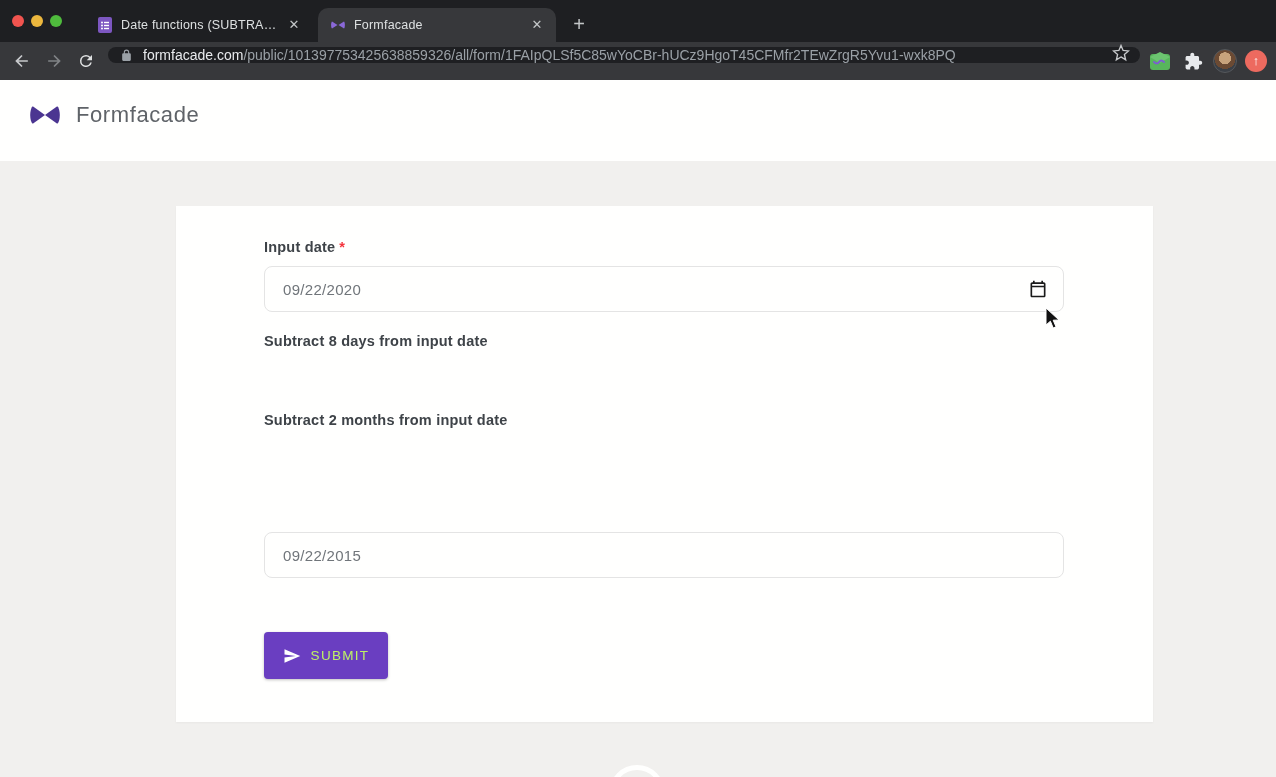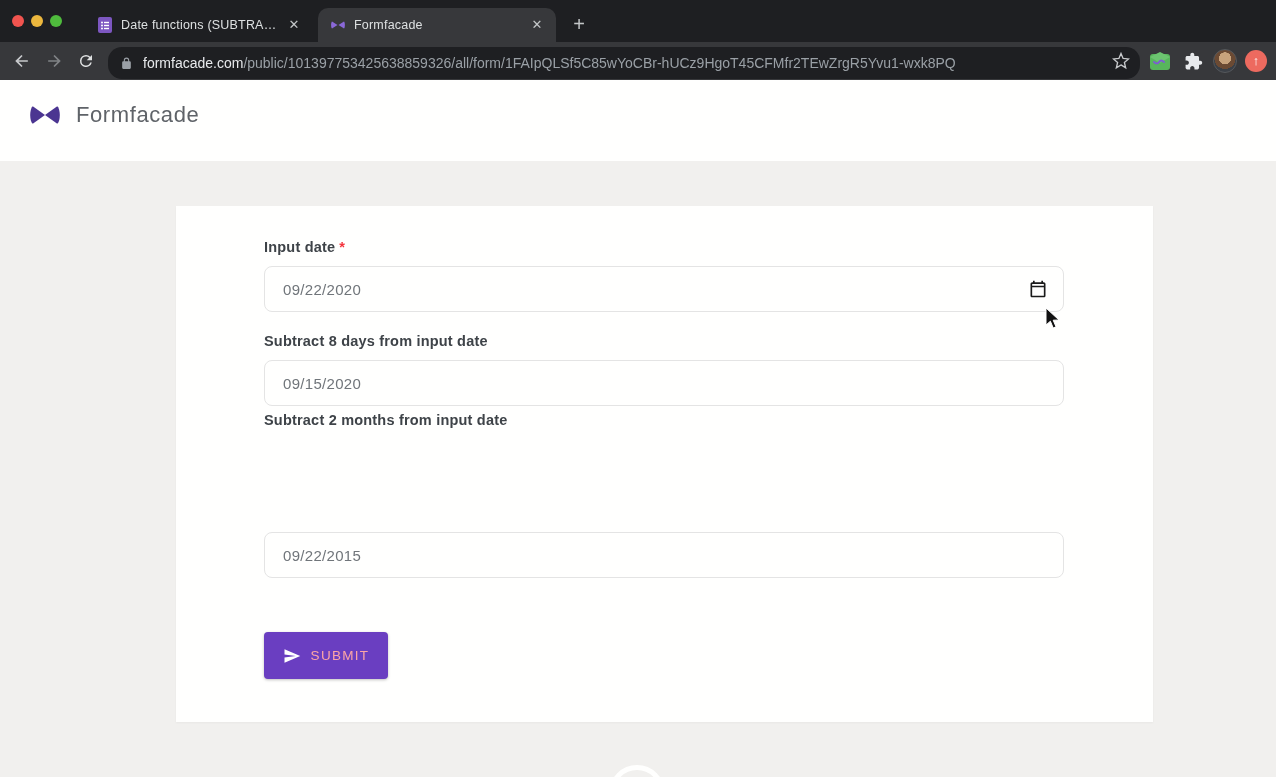--- a/index.html
+++ b/index.html
@@ -15,21 +15,21 @@
   .tab { position:absolute; top:8px; height:34px; display:flex; align-items:center; gap:8px; padding:0 10px 0 12px; color:#dde0e1; font-size:12.5px; }
   .tab-inactive { left:85px; width:228px; }
   .tab-active { left:318px; width:238px; background:#37383b; border-radius:10px 10px 0 0; }
   .tab-title { flex:1; white-space:nowrap; overflow:hidden; text-overflow:ellipsis; letter-spacing:.2px; }
   .tab-close { color:#c3c6c8; font-size:13px; width:18px; height:18px; line-height:18px; text-align:center; border-radius:50%; cursor:pointer; flex:none; }
   .favicon { width:16px; height:16px; flex:none; }
   .newtab-btn { position:absolute; left:566px; top:12px; width:26px; height:26px; color:#c3c6c8; font-size:20px; line-height:24px; text-align:center; border-radius:50%; }
 
   .toolbar { position:absolute; left:0; top:42px; width:1276px; height:38px; background:#37383b; }
   .nav-ic { position:absolute; top:50%; transform:translateY(-50%); width:24px; height:24px; display:flex; align-items:center; justify-content:center; }
-  .omnibox { position:absolute; left:108px; top:5px; width:1032px; height:32px; background:#1e1f22; border-radius:14px; display:flex; align-items:center; padding:0 10px 0 12px; }
+  .omnibox { position:absolute; left:108px; top:5px; width:1032px; height:16px; background:#1e1f22; border-radius:14px; display:flex; align-items:center; padding:0 10px 0 12px; }
   .url-text { font-size:14px; white-space:nowrap; overflow:hidden; flex:1; margin-left:10px; }
   .url-domain { color:#e8eaed; }
   .url-path { color:#9aa0a6; }
   .star-btn { flex:none; margin-left:8px; }
   .ext-slot { position:absolute; top:7px; width:24px; height:24px; display:flex; align-items:center; justify-content:center; }
   .ext-mail { left:1148px; }
   .ext-puzzle { left:1181px; }
   .avatar { left:1213px; }
   .avatar-circle { width:24px; height:24px; border-radius:50%; background:radial-gradient(circle at 50% 38%, #c8a37c 0 34%, #6b4a33 35% 60%, #3a3f46 61%); border:1px solid #55585c; }
   .update-circle { left:1244px; }
@@ -46,21 +46,21 @@
 
   .field { position:absolute; left:88px; width:800px; }
   .field-label { font-size:14.5px; font-weight:600; color:#3e4348; letter-spacing:.2px; }
   .req { color:#f4333c; margin-left:4px; }
   .text-input { width:800px; height:46px; border:1px solid #e4e4e4; border-radius:8px; background:#fffffe; color:#70757a; font-size:15px; font-family:"Liberation Sans", sans-serif; padding:0 60px 0 18px; outline:none; letter-spacing:.3px; }
   .input-wrap { position:relative; margin-top:11px; width:800px; }
   .cal-icon { position:absolute; right:16px; top:13px; width:20px; height:20px; cursor:pointer; }
 
   .f1 { top:33px; } .f2 { top:127px; } .f3 { top:206px; } .f4 { top:315px; }
 
-  .submit-btn { position:absolute; left:88px; top:426px; width:124px; height:47px; background:#6a3ec1; border:none; border-radius:4px; color:#fca5a5; display:flex; align-items:center; justify-content:center; gap:10px; font-size:13.5px; font-family:"Liberation Sans", sans-serif; letter-spacing:1.3px; font-weight:500; cursor:pointer; box-shadow:0 1px 3px rgba(0,0,0,.25); }
+  .submit-btn { position:absolute; left:88px; top:426px; width:124px; height:47px; background:#6a3ec1; border:none; border-radius:4px; color:#bef264; display:flex; align-items:center; justify-content:center; gap:10px; font-size:13.5px; font-family:"Liberation Sans", sans-serif; letter-spacing:1.3px; font-weight:500; cursor:pointer; box-shadow:0 1px 3px rgba(0,0,0,.25); }
 
   .bottom-ring { position:absolute; left:609px; top:765px; width:56px; height:56px; border-radius:50%; border:5px solid #fffffe; background:transparent; }
 
   .cursor { position:absolute; left:1045px; top:307px; width:16px; height:24px; pointer-events:none; }
 </style>
 </head>
 <body>
 
 <div class="tabbar">
   <div class="traffic tl-red"></div>
@@ -171,23 +171,20 @@
       <div class="cal-icon">
         <svg width="20" height="20" viewBox="0 0 24 24">
             <path d="M19 4h-1V2h-2v2H8V2H6v2H5c-1.1 0-2 .9-2 2v14c0 1.1.9 2 2 2h14c1.1 0 2-.9 2-2V6c0-1.1-.9-2-2-2zm0 16H5V10h14v10zm0-12H5V6h14v2z" fill="#1a1a1a"></path>
           </svg>
       </div>
     </div>
   </div>
 
   <div class="field f2">
     <div class="field-label">Subtract 8 days from input date</div>
-    <div class="input-wrap">
-      <input class="text-input" readonly="" value="09/15/2020" style="">
-    </div>
   </div>
 
   <div class="field f3">
     <div class="field-label">Subtract 2 months from input date</div>
   </div>
 
   <div class="field f4">
     <div class="input-wrap">
       <input class="text-input" readonly="" value="09/22/2015" style="">
     </div>

